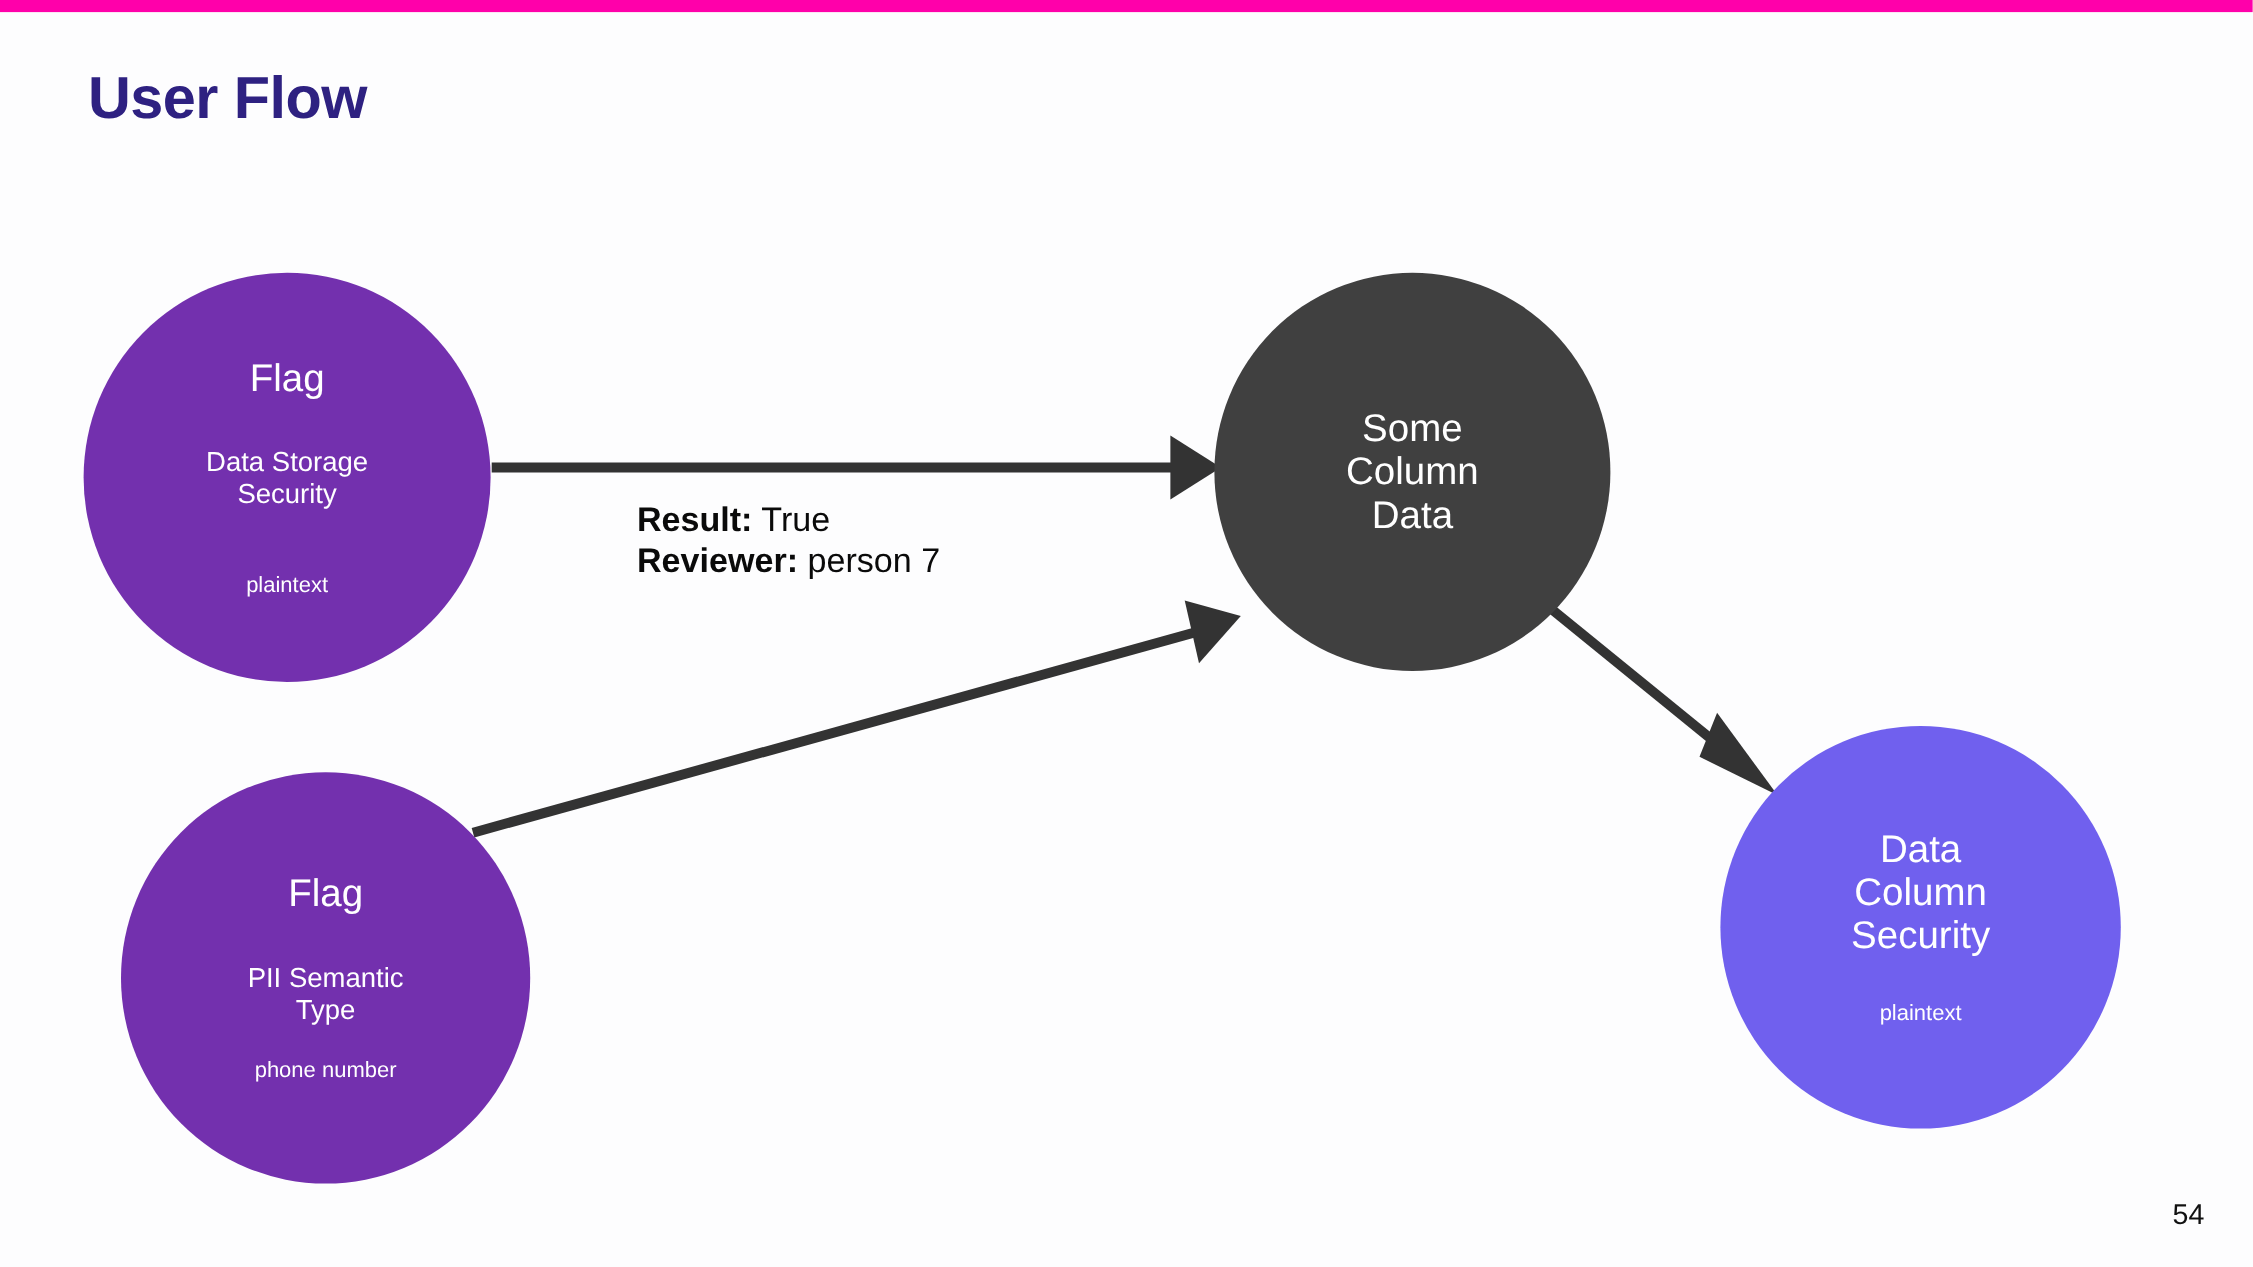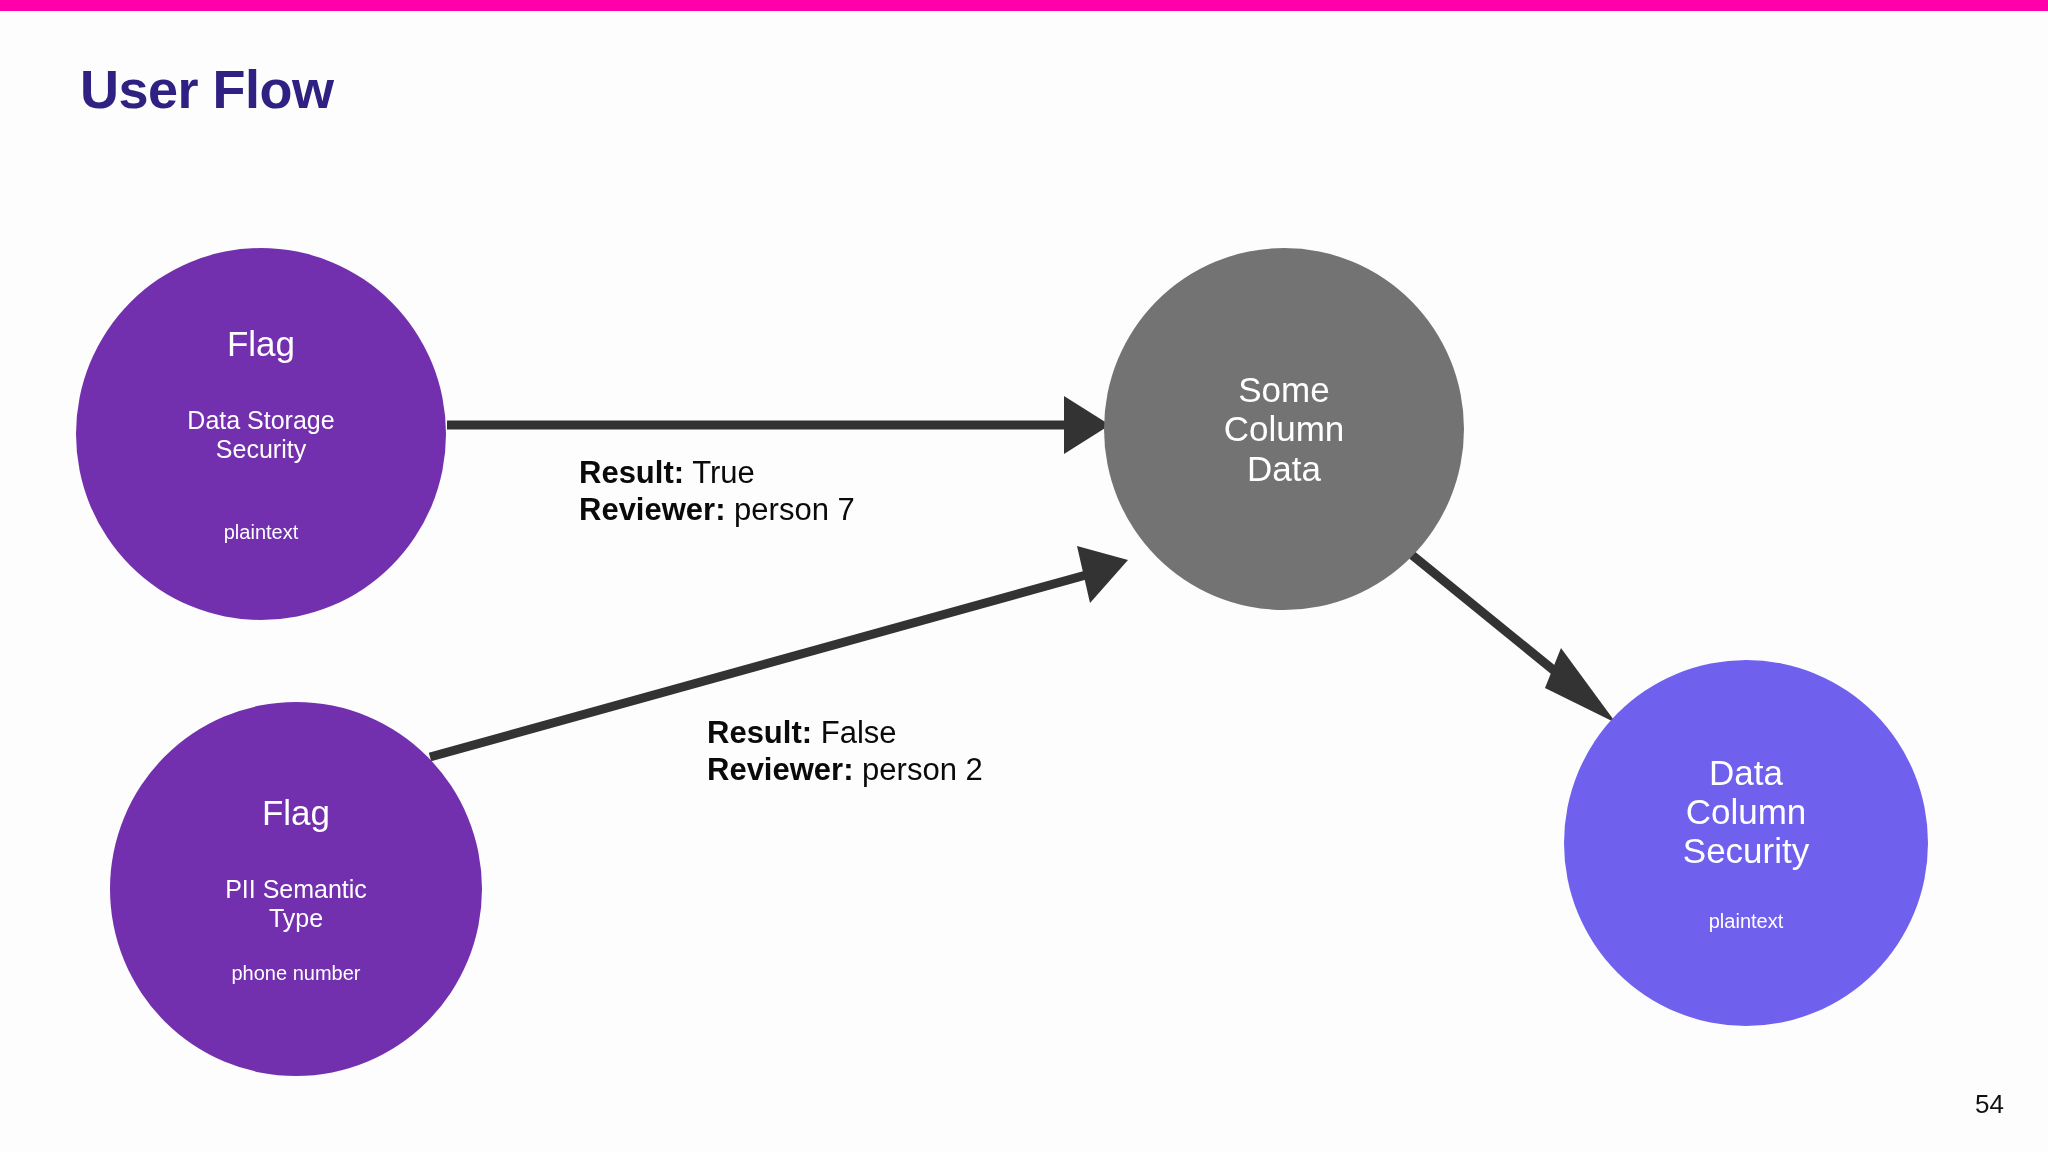--- a/index.html
+++ b/index.html
@@ -84,21 +84,21 @@
     width: 372px; height: 374px;
     background: #7330ae;
   }
   #node-flag-pii .n-title { margin-bottom: 42px; }
   #node-flag-pii .n-sub   { margin-bottom: 28px; }
 
   
   #node-column-data {
     left: 1104px; top: 248px;
     width: 360px; height: 362px;
-    background: #737373;
+    background: #404040;
   }
   #node-column-data .n-title { font-size: 35px; }
 
   
   #node-storage-result {
     left: 1564px; top: 660px;
     width: 364px; height: 366px;
     background: #7060ee;
   }
   #node-storage-result .n-title { margin-bottom: 40px; }
@@ -202,26 +202,16 @@
     <span class="row">
       <span class="k">Result:</span>
       <span class="v">True</span>
     </span>
     <span class="row">
       <span class="k">Reviewer:</span>
       <span class="v">person 7</span>
     </span>
   </div>
 
-  <div class="edge-label" id="edge-label-false">
-    <span class="row">
-      <span class="k">Result:</span>
-      <span class="v">False</span>
-    </span>
-    <span class="row">
-      <span class="k">Reviewer:</span>
-      <span class="v">person 2</span>
-    </span>
-  </div>
 
   <div id="page-number">54</div>
 
 </div>
 
 </body></html>

